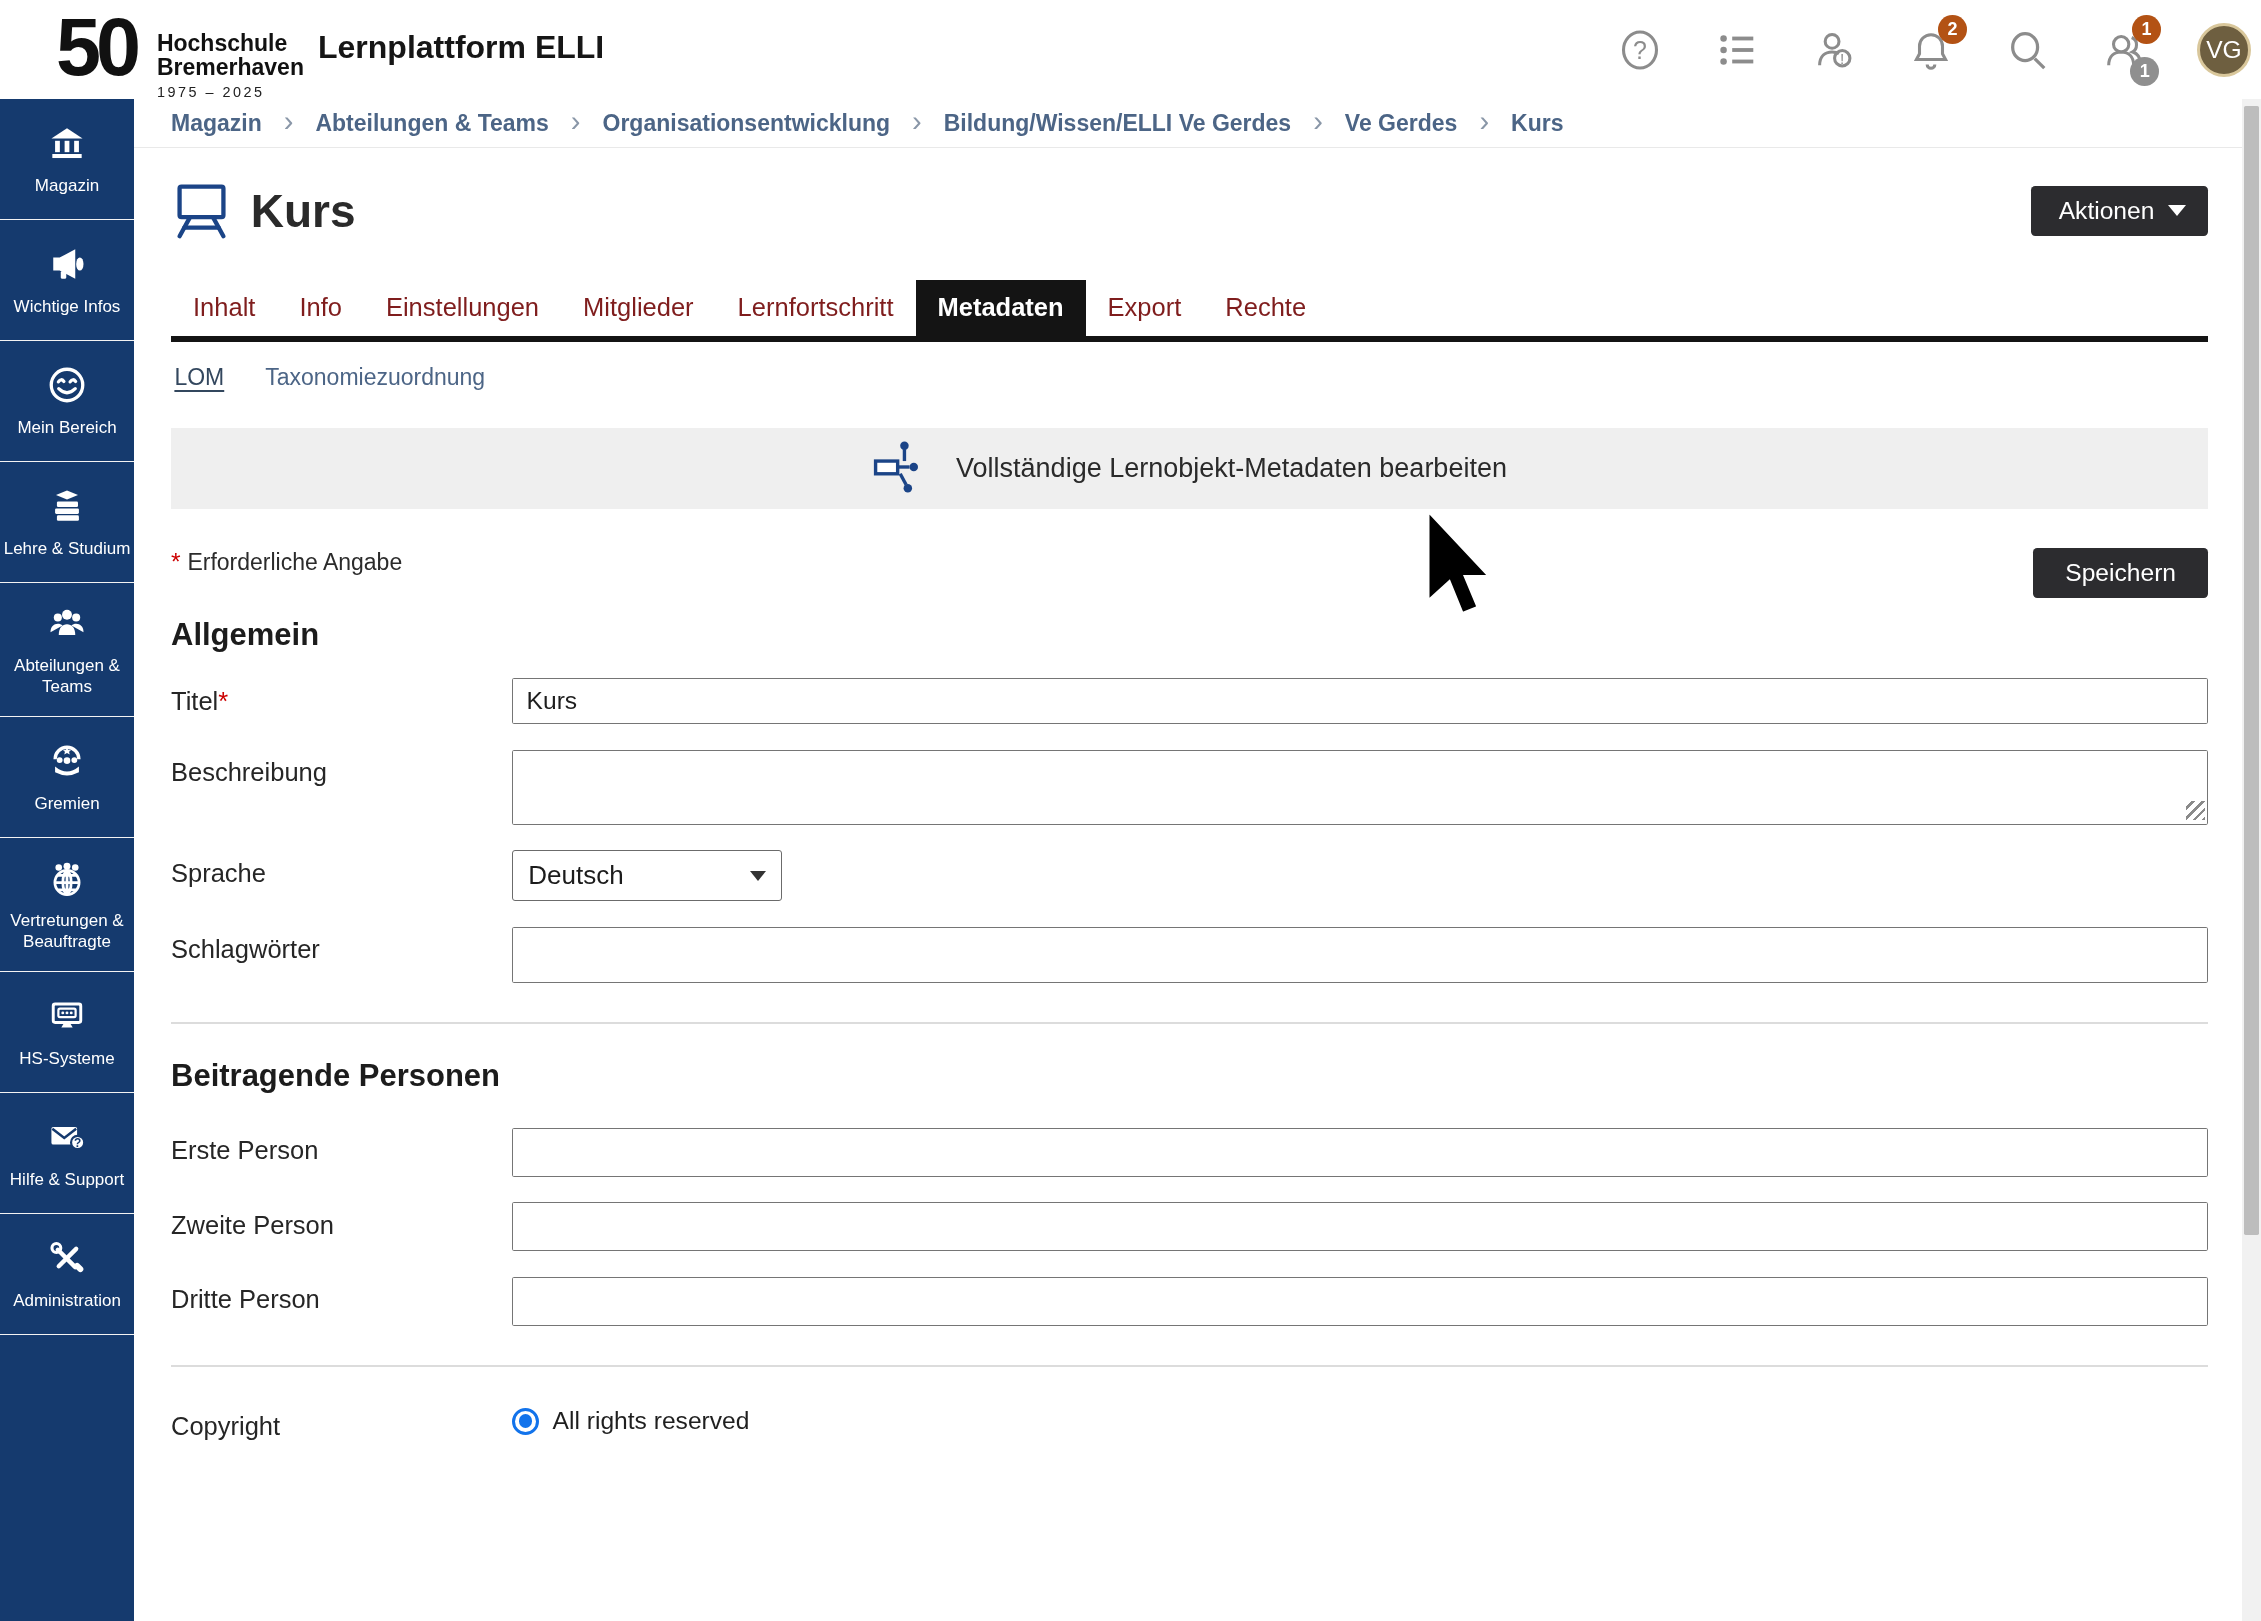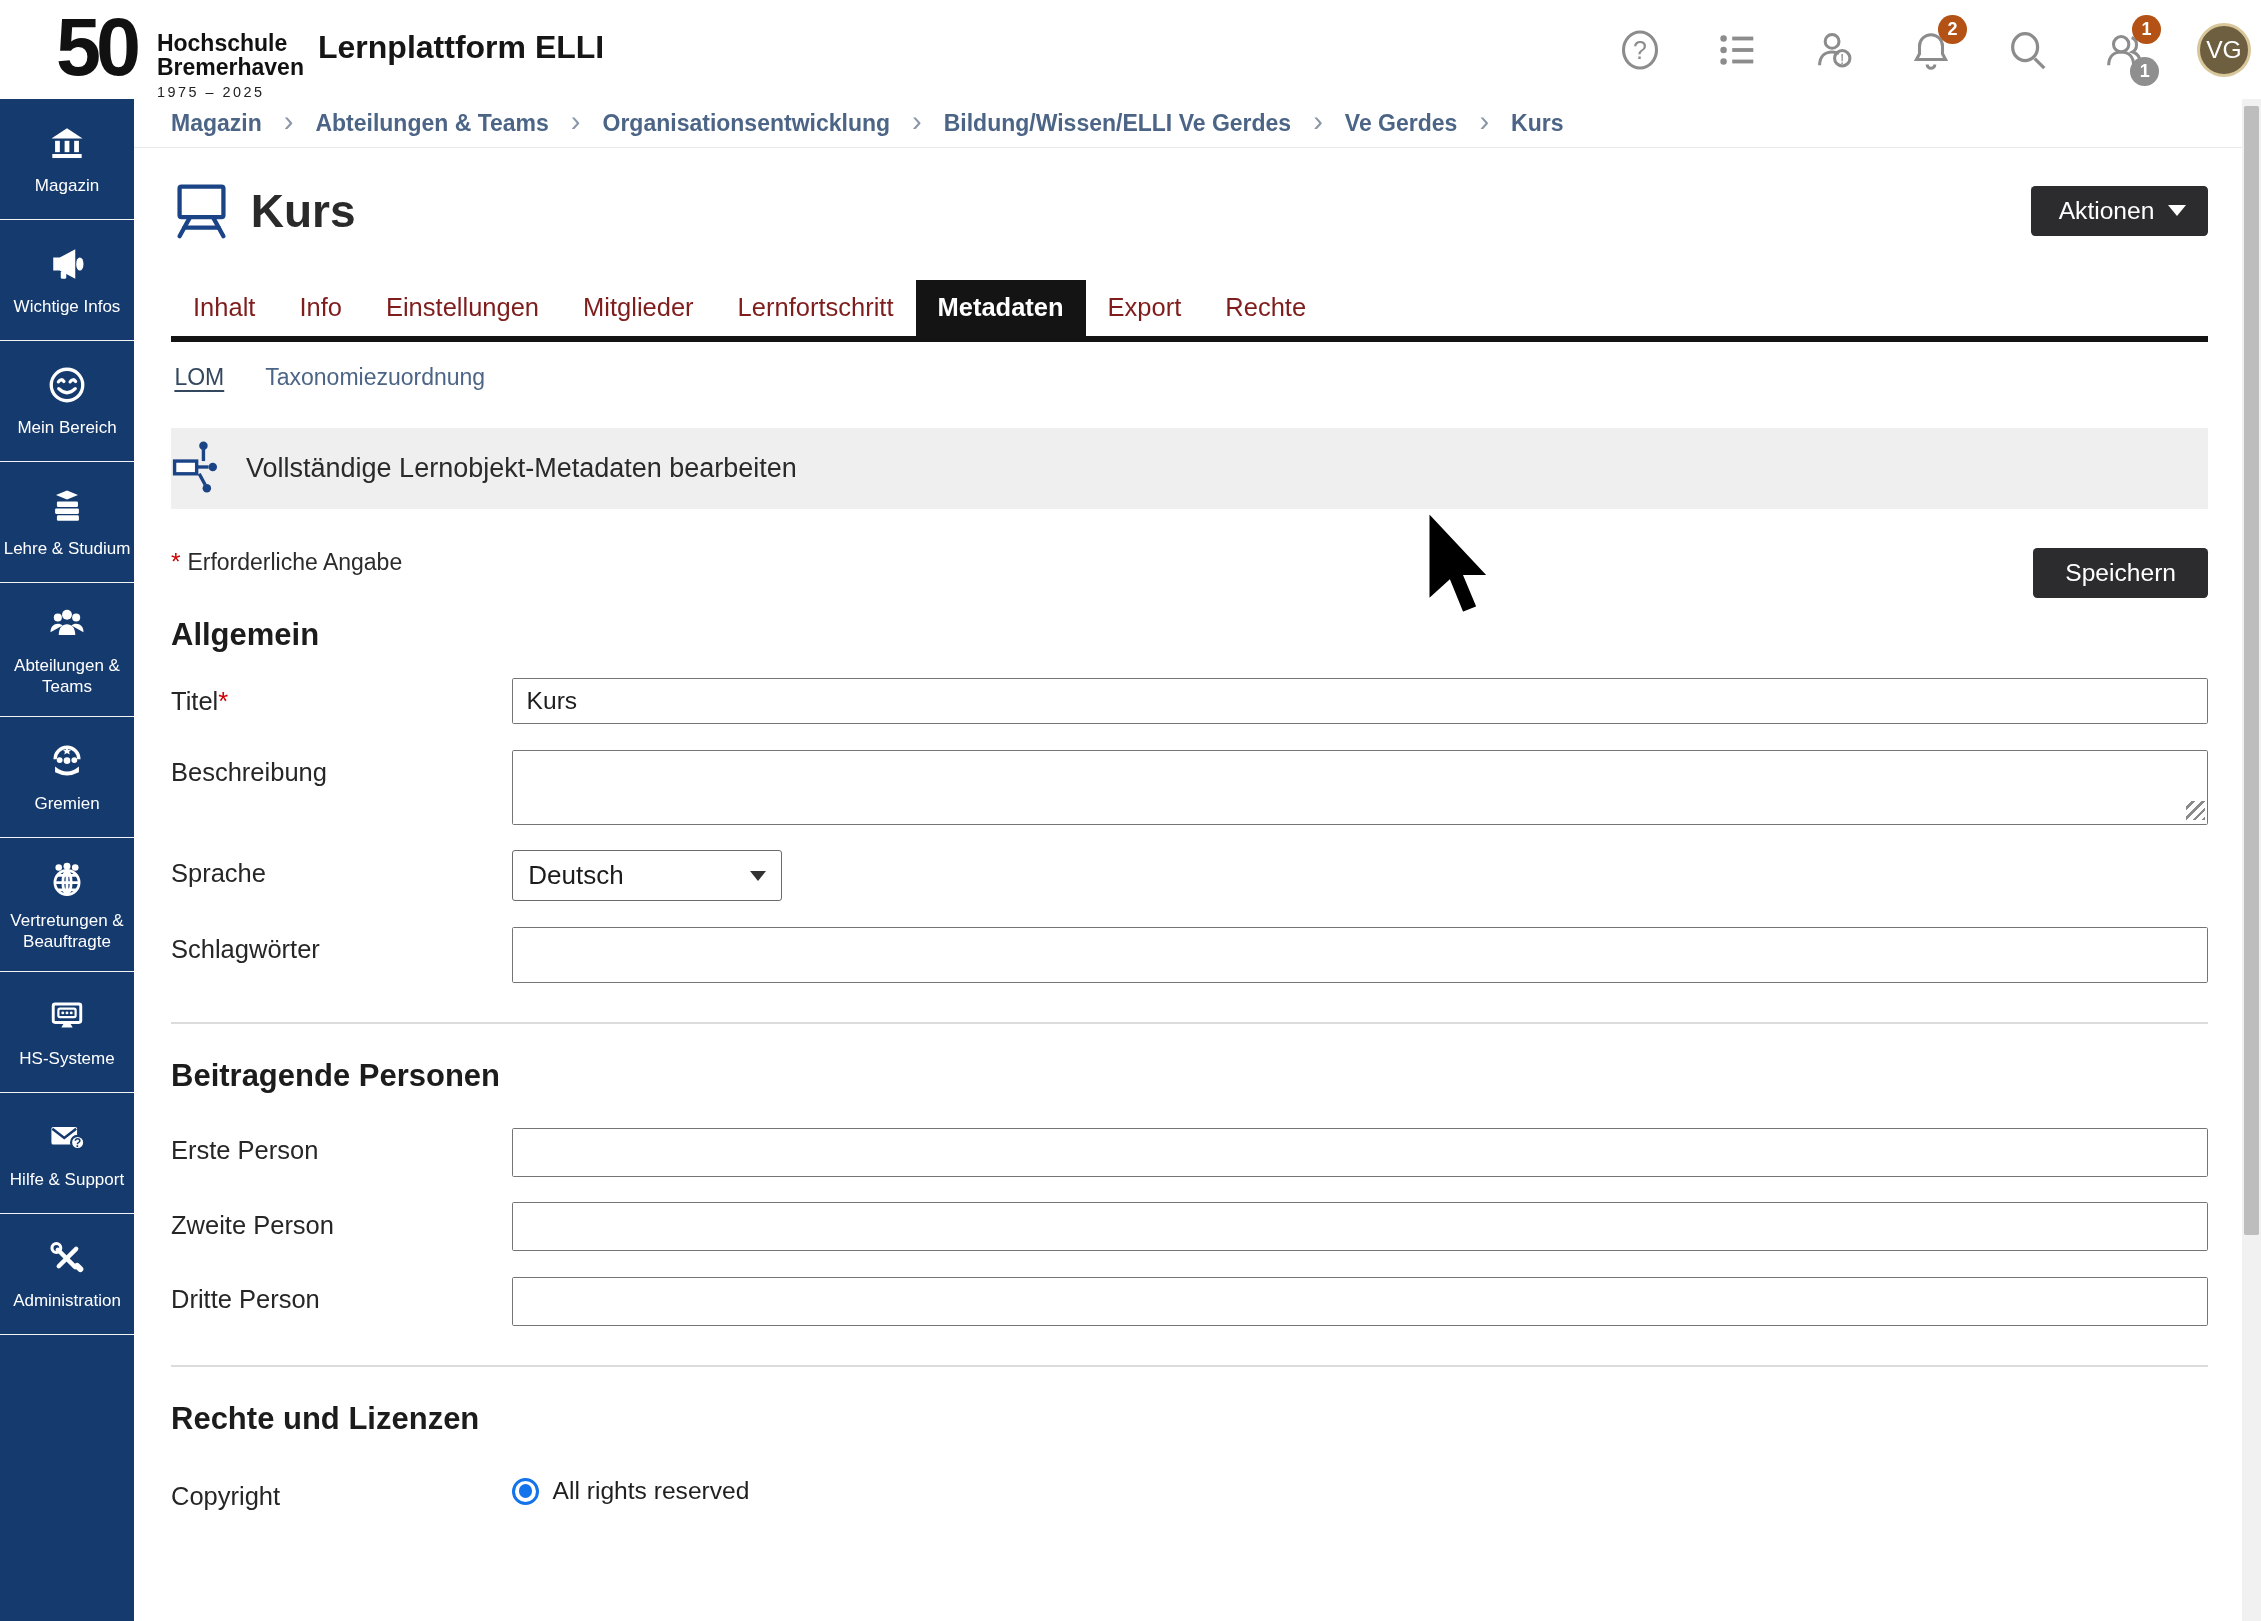--- a/index.html
+++ b/index.html
@@ -54,21 +54,21 @@
   .actions-btn { margin-left:auto;padding-left:28px; }
 
   .tabs { display:flex; margin-top:37px; border-bottom:6px solid #141414; align-items:flex-end; }
   .tab { font-size:25.5px; color:#7f1d1d; padding:13.6px 22px; cursor:pointer; white-space:nowrap; }
   .tab.active { background:#141414; color:#fff; font-weight:600; }
   .subtabs { display:flex; gap:41px; margin-top:22px; padding-left:3.4px; }
   .subtab { font-size:23px; color:#4c6586; cursor:pointer; }
   .subtab.active { color:#33475e; text-decoration:underline; text-underline-offset:5.1px; }
 
   .banner { margin-top:37px; height:81px; background:#efefef; display:flex; align-items:center;
-    justify-content:flex-start; gap:22px; cursor:pointer; }
+    justify-content:center; gap:31px; cursor:pointer; }
   .banner svg { width:53px; height:56px; }
   .banner-label { font-size:27px; color:#2a2a2a; }
 
   .meta-row { display:flex; align-items:flex-start; margin-top:39px; }
   .required-note { font-size:23px; color:#2b2b2b; }
   .req-star { color:#cc0000; font-size:24.6px; margin-right:6.8px; }
   .save-btn { margin-left:auto; padding:11px 32px; }
 
   h2.sect { font-size:31px; font-weight:700; color:#1c1c1c; margin-top:18.7px; }
   .form-row { display:flex; align-items:flex-start; margin-top:25.5px; }
@@ -403,21 +403,20 @@
       <div class="f-label">Zweite Person</div>
       <input class="f-input person" type="text" style="">
     </div>
     <div class="form-row">
       <div class="f-label">Dritte Person</div>
       <input class="f-input person" type="text" style="">
     </div>
 
     <hr class="divider">
 
-    <h2 class="sect">Rechte und Lizenzen</h2>
 
     <div class="form-row" style="margin-top:37px;">
       <div class="f-label">Copyright</div>
       <div class="radio-row">
         <span class="radio">
             <span class="dot"></span>
           </span>
         <span class="radio-label">All rights reserved</span>
       </div>
     </div>

